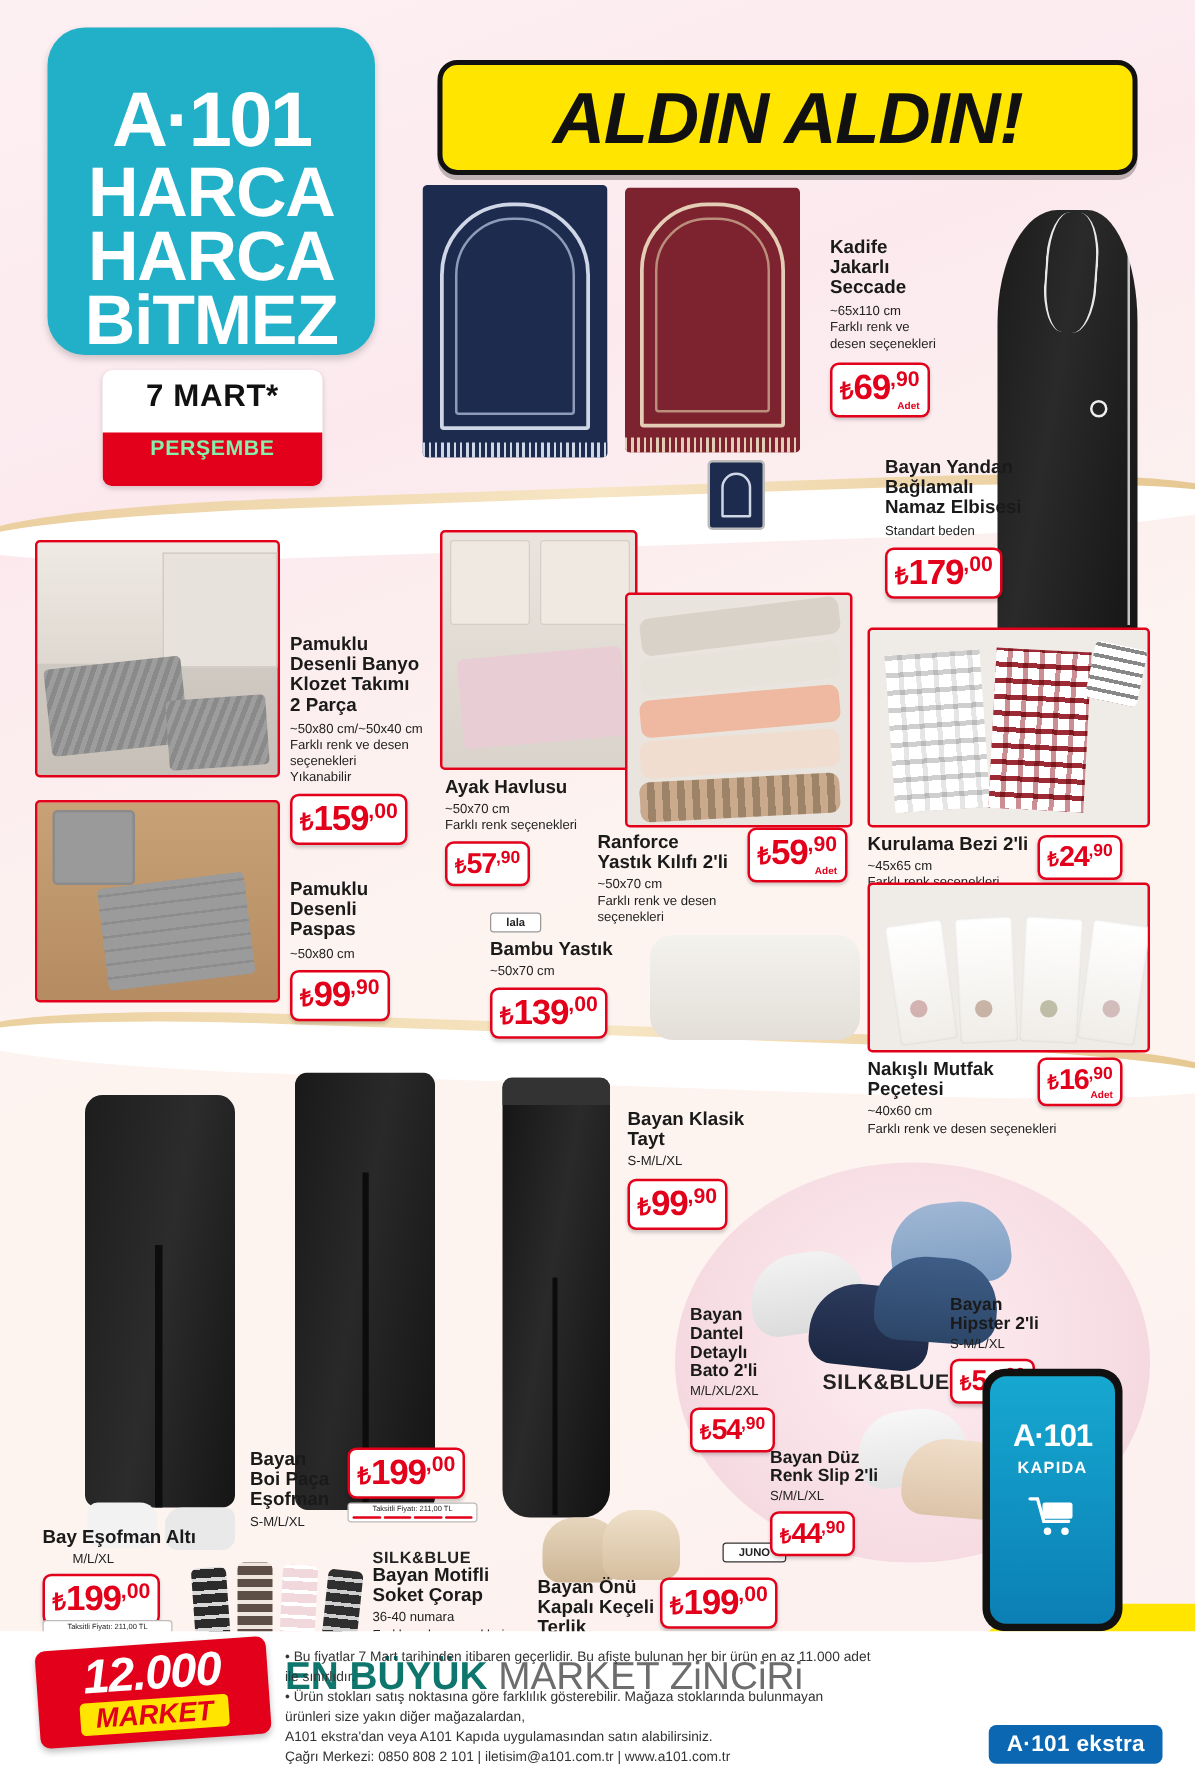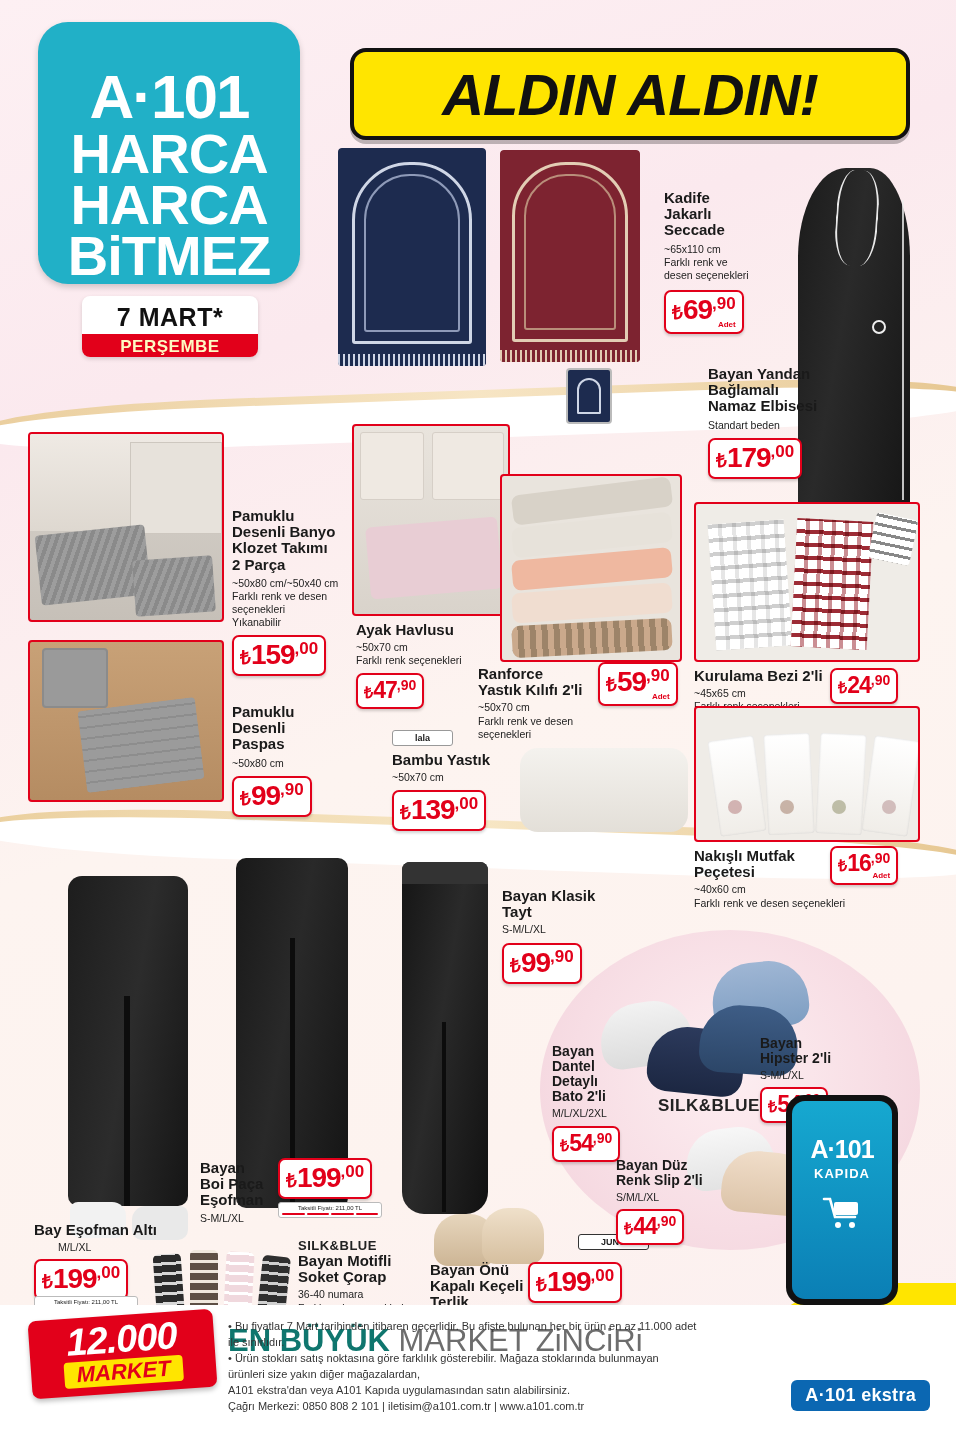--- a/index.html
+++ b/index.html
@@ -52,22 +52,22 @@
   }
   .date-badge {
     position: absolute; left: 82px; top: 296px;
     width: 176px; background: #fff; border-radius: 8px;
     box-shadow: 0 2px 4px rgba(0,0,0,.15);
     text-align: center; padding: 7px 0 0 0;
     overflow: hidden;
   }
   .date-badge .d1 { font-size: 25px; font-weight: bold; color: #111; letter-spacing: .5px;}
   .date-badge .d2 {
-    background: #e2001a; color: #fef9c3; font-size: 17px; font-weight: bold;
-    margin-top: 2px; padding: 3px 0 0 0; letter-spacing: .5px;
+    background: #e2001a; color: #86efac; font-size: 17px; font-weight: bold;
+    margin-top: 14px; padding: 3px 0 20px 0; letter-spacing: .5px;
   }
   .aldin {
     position: absolute; left: 350px; top: 48px;
     width: 560px; height: 92px;
     background: #ffe500;
     border: 4px solid #111;
     border-radius: 16px;
     box-shadow: 0 4px 0 rgba(0,0,0,.25);
     display: flex; align-items: center; justify-content: center;
   }
@@ -135,21 +135,21 @@
     background: linear-gradient(#16a8d0,#0b7fb5);
     color:#fff; text-align:center; padding-top: 34px;
   }
   .phone-inner .a1 { font-size: 25px; font-weight: bold; letter-spacing:-1px;}
   .phone-inner .k { font-size: 13px; font-weight: bold; letter-spacing: 1px; margin-top:2px;}
   .cart { margin: 14px auto 0; width: 40px; height: 34px; }
 
   .silkblue { font-size: 13px; font-weight: bold; letter-spacing: .5px; color: #222; }
   .tag-brand {
     position:absolute; background:#fff; border:1px solid #999; border-radius:3px;
-    font-size: 9px; font-weight:bold; padding: 2px 22px; color:#222;
+    font-size: 9px; font-weight:bold; padding: 2px 12px; color:#222;
   }
   .taksit {
     background:#fff; border:1px solid #bbb; border-radius:3px; padding:2px 3px;
     font-size:6px; color:#222; text-align:center; width: 104px;
   }
   .taksit .row { display:flex; gap:2px; margin-top:2px; }
   .taksit .row div { flex:1; background:#e2001a; color:#fff; font-size:5.5px; border-radius:2px; padding:1px 0;}
 </style>
 </head>
 <body>
@@ -270,21 +270,21 @@
     <div style="position:absolute;left:78px;top:6px;width:72px;height:68px;background:#efe9e2;border:1px solid #d6cfc7;border-radius:3px;"></div>
     <div style="position:absolute;left:14px;top:96px;width:132px;height:72px;background:#e8cdd4;border-radius:6px;transform:rotate(-5deg);"></div>
   </div>
   <div style="position:absolute;left:356px;top:622px;width:130px;">
     <div class="title">Ayak Havlusu</div>
     <div class="spec" style="margin-top:3px;">
       <div>~50x70 cm</div>
       <div>Farklı renk seçenekleri</div>
     </div>
     <div class="price small" style="margin-top:6px;">
-      <span class="cur">₺</span><span class="int">47</span><span class="dec">,90</span>
+      <span class="cur">₺</span><span class="int">57</span><span class="dec">,90</span>
     </div>
   </div>
 
   <div class="photo" style="left:500px; top:474px; width:182px; height:188px; border:2px solid #e2001a; background:#e9e4dd;">
     <div style="position:absolute;left:10px;top:10px;width:160px;height:30px;background:#d8d2c8;border-radius:8px;transform:rotate(-7deg);"></div>
     <div style="position:absolute;left:10px;top:44px;width:160px;height:30px;background:#e7e2da;border-radius:8px;transform:rotate(-6deg);"></div>
     <div style="position:absolute;left:10px;top:78px;width:160px;height:30px;background:#efb8a0;border-radius:8px;transform:rotate(-5deg);"></div>
     <div style="position:absolute;left:10px;top:112px;width:160px;height:30px;background:#f0ddd0;border-radius:8px;transform:rotate(-4deg);"></div>
     <div style="position:absolute;left:10px;top:146px;width:160px;height:32px;background:repeating-linear-gradient(90deg,#caa98c 0 6px,#9d8469 6px 12px);border-radius:8px;transform:rotate(-3deg);"></div>
   </div>

